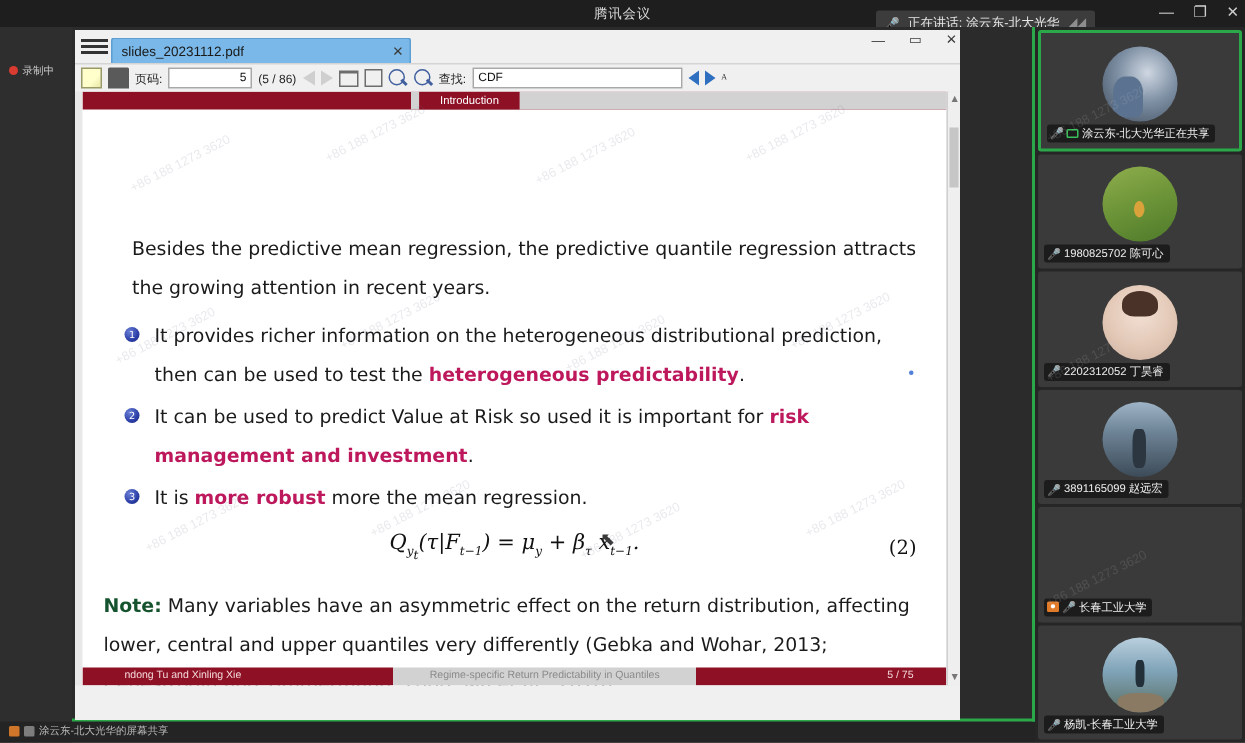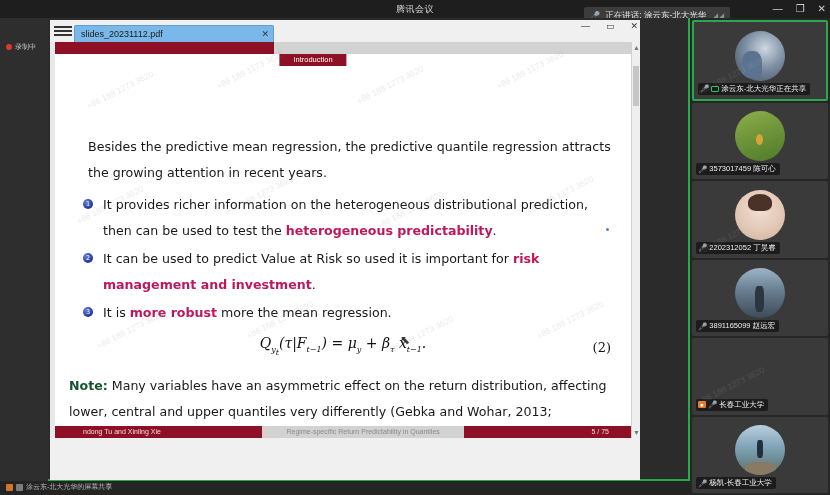--- a/index.html
+++ b/index.html
@@ -154,21 +154,20 @@
   }
   .slide-header {
     height: 12px; background: #8e1025; position: relative;
   }
   .slide-header-right { position: absolute; right: 0; top: 0; width: 62%; height: 12px; background: #d2d2d2; }
   .slide-header-tab {
     position: absolute; left: 38%; top: 0; transform: translateX(-50%);
     background: #8e1025; color: #fff; font-size: 7.5px; line-height: 12px;
     padding: 0 14px; white-space: nowrap;
     left: 258px;
-    margin-top: 12px;
   }
   .slide-title {
     position: absolute; left: 14px; top: 28px;
     color: #8e1025; font-size: 22px; font-weight: 400;
     font-family: "DejaVu Sans", sans-serif;
     letter-spacing: .2px;
   }
   .slide-body {
     position: absolute; left: 14px; top: 92px; right: 14px;
     color: #1a1a1a; font-size: 12.6px; line-height: 26px;
@@ -309,20 +308,38 @@
         <span class="pdf-tab-label">slides_20231112.pdf</span>
         <span class="pdf-tab-close">✕</span>
       </div>
       <div class="pdf-win-ctrls">
         <span>—</span>
         <span>▭</span>
         <span>✕</span>
       </div>
     </div>
 
+    <div class="pdf-toolbar">
+      <div class="tb-btn ic-copy"></div>
+      <div class="tb-btn ic-print"></div>
+      <span class="tb-label">页码:</span>
+      <div class="page-input">5</div>
+      <span class="page-total">(5 / 86)</span>
+      <div class="arrow-l"></div>
+      <div class="arrow-r"></div>
+      <div class="ic-fit"></div>
+      <div class="ic-fitpage"></div>
+      <div class="ic-zoom"></div>
+      <div class="ic-zoom"></div>
+      <span class="tb-label">查找:</span>
+      <div class="find-input" title="查找">CDF</div>
+      <div class="nav-tri-l"></div>
+      <div class="nav-tri-r"></div>
+      <span class="ic-az">ᴬ</span>
+    </div>
 
     <div class="slide-area">
 
       <div class="slide">
 
         <div class="slide-header">
           <div class="slide-header-right"></div>
           <div class="slide-header-tab">Introduction</div>
         </div>
 
@@ -394,21 +411,21 @@
         <span class="mic-ic">🎤</span>
         <span class="cam-ic"></span>
         <span>涂云东-北大光华正在共享</span>
       </div>
     </div>
 
     <div class="p-tile">
       <div class="p-avatar av2"></div>
       <div class="p-label">
         <span class="mic-ic muted">🎤</span>
-        <span>3573017459 陈可心</span>
+        <span>1980825702 陈可心</span>
       </div>
     </div>
 
     <div class="p-tile">
       <div class="p-avatar av3"></div>
       <div class="p-label">
         <span class="mic-ic muted">🎤</span>
         <span>2202312052 丁昊睿</span>
       </div>
     </div>

